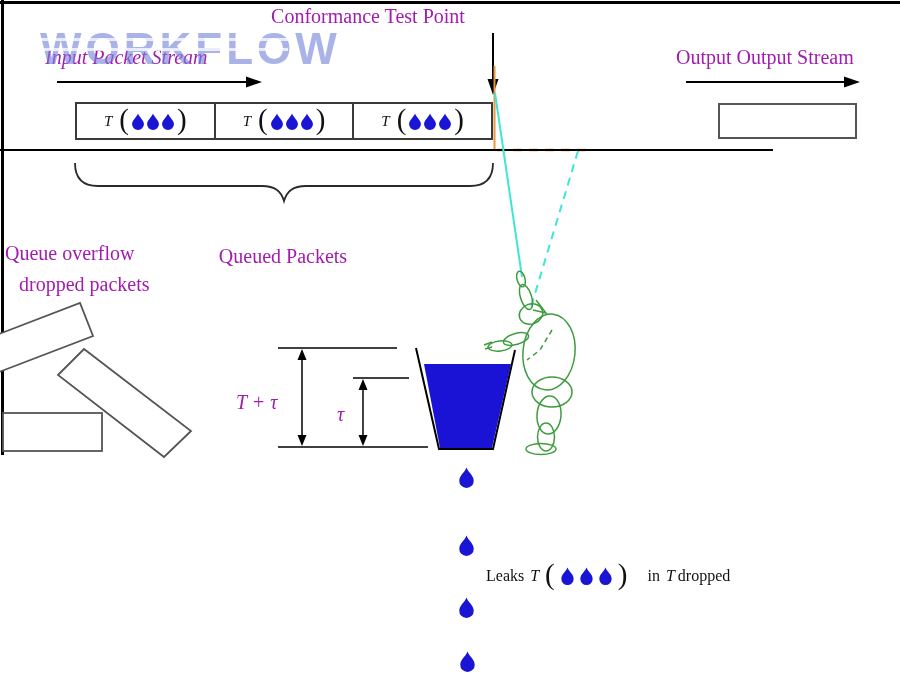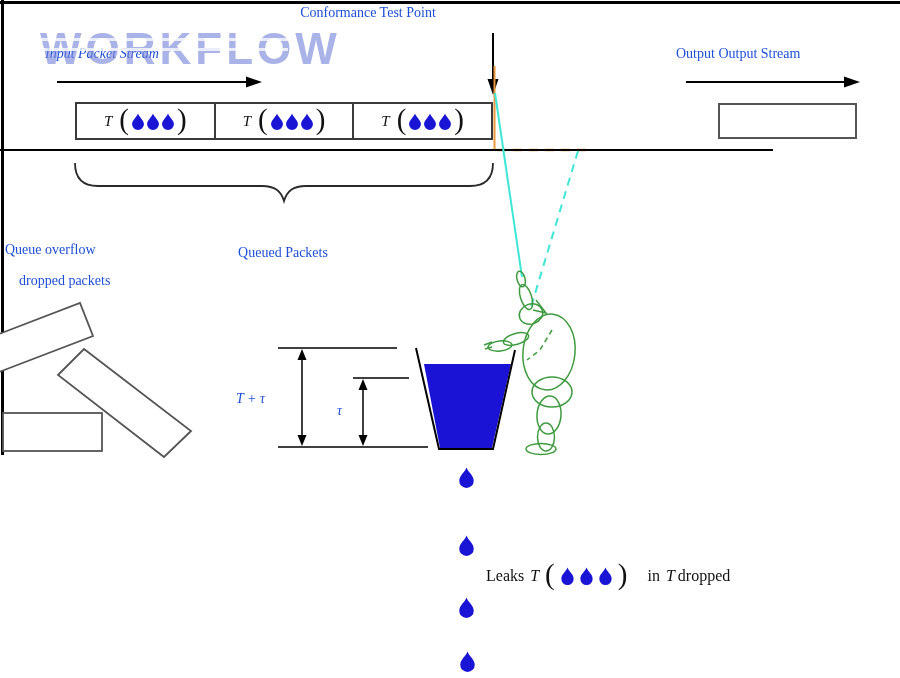--- a/index.html
+++ b/index.html
@@ -1,19 +1,19 @@
 <!DOCTYPE html>
 <html><head>
 <meta charset="utf-8">
 <style>
   html,body{margin:0;padding:0;background:#fff;}
   .canvas{position:relative;width:900px;height:678px;background:#fff;overflow:hidden;
           font-family:"Liberation Serif",serif;color:#111;}
   svg.layer{position:absolute;left:0;top:0;width:900px;height:678px;z-index:2;}
-  .lbl{position:absolute;font-size:14px;white-space:nowrap;z-index:4;color:#1d4ed8;}
+  .lbl{position:absolute;font-size:20px;white-space:nowrap;z-index:4;color:#a21caf;}
   .lbl.center{text-align:center;}
   .ital{font-style:italic;}
   
   .packet-row{position:absolute;left:75px;top:102px;width:418px;height:38px;display:flex;
               border:2px solid #3a3a3a;box-sizing:border-box;background:#fff;z-index:3;}
   .packet-cell{flex:1;display:flex;align-items:center;justify-content:center;gap:3px;
                border-right:2px solid #3a3a3a;}
   .packet-cell:last-child{border-right:none;}
   .pk-t{font-style:italic;font-size:15px;margin-right:4px;}
   .paren{font-size:29px;line-height:1;font-family:"Liberation Serif",serif;font-weight:400;

